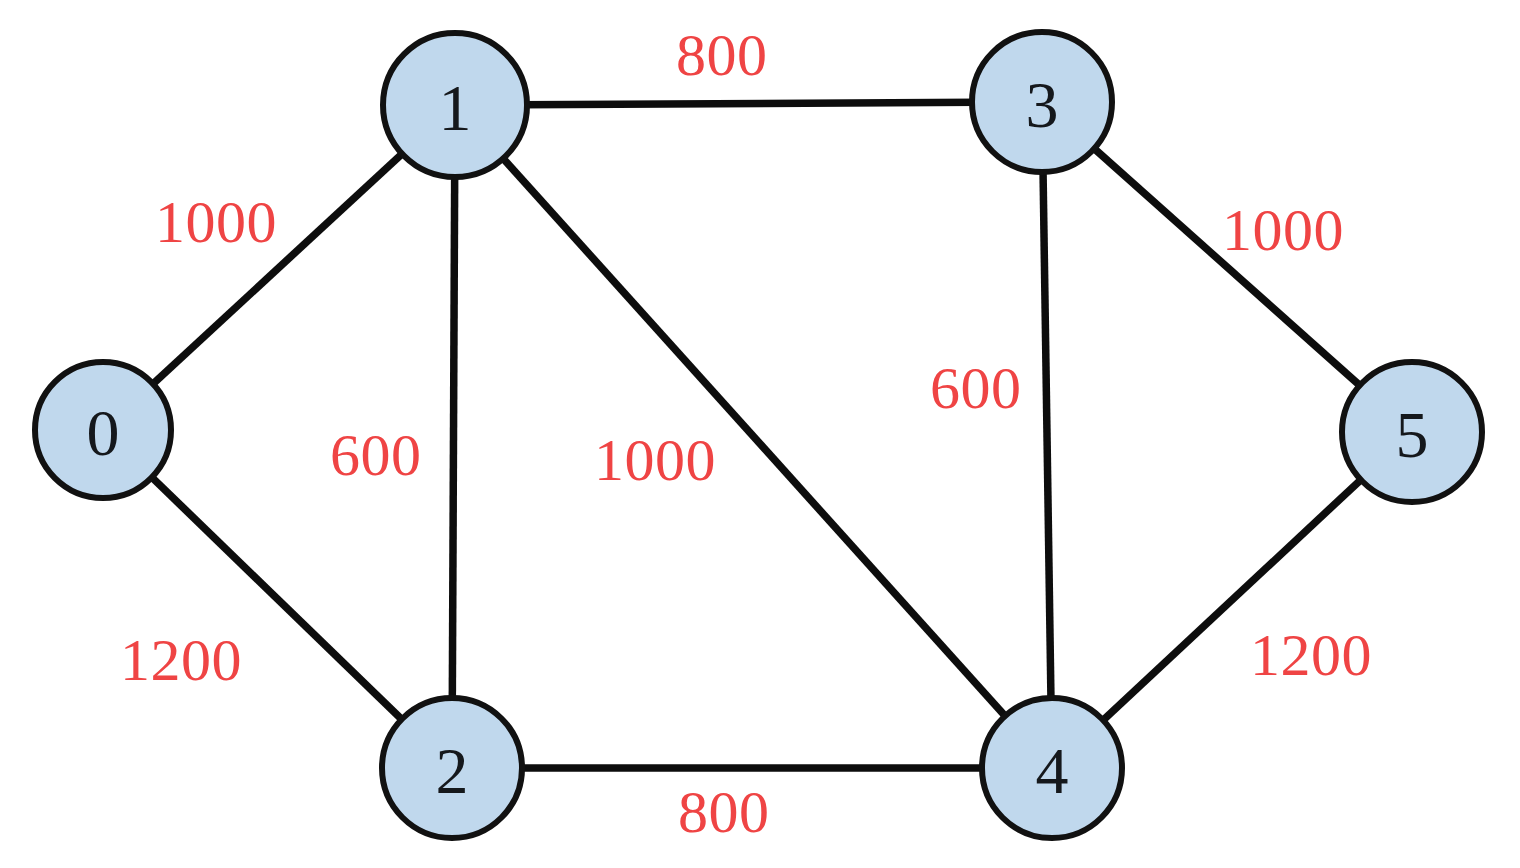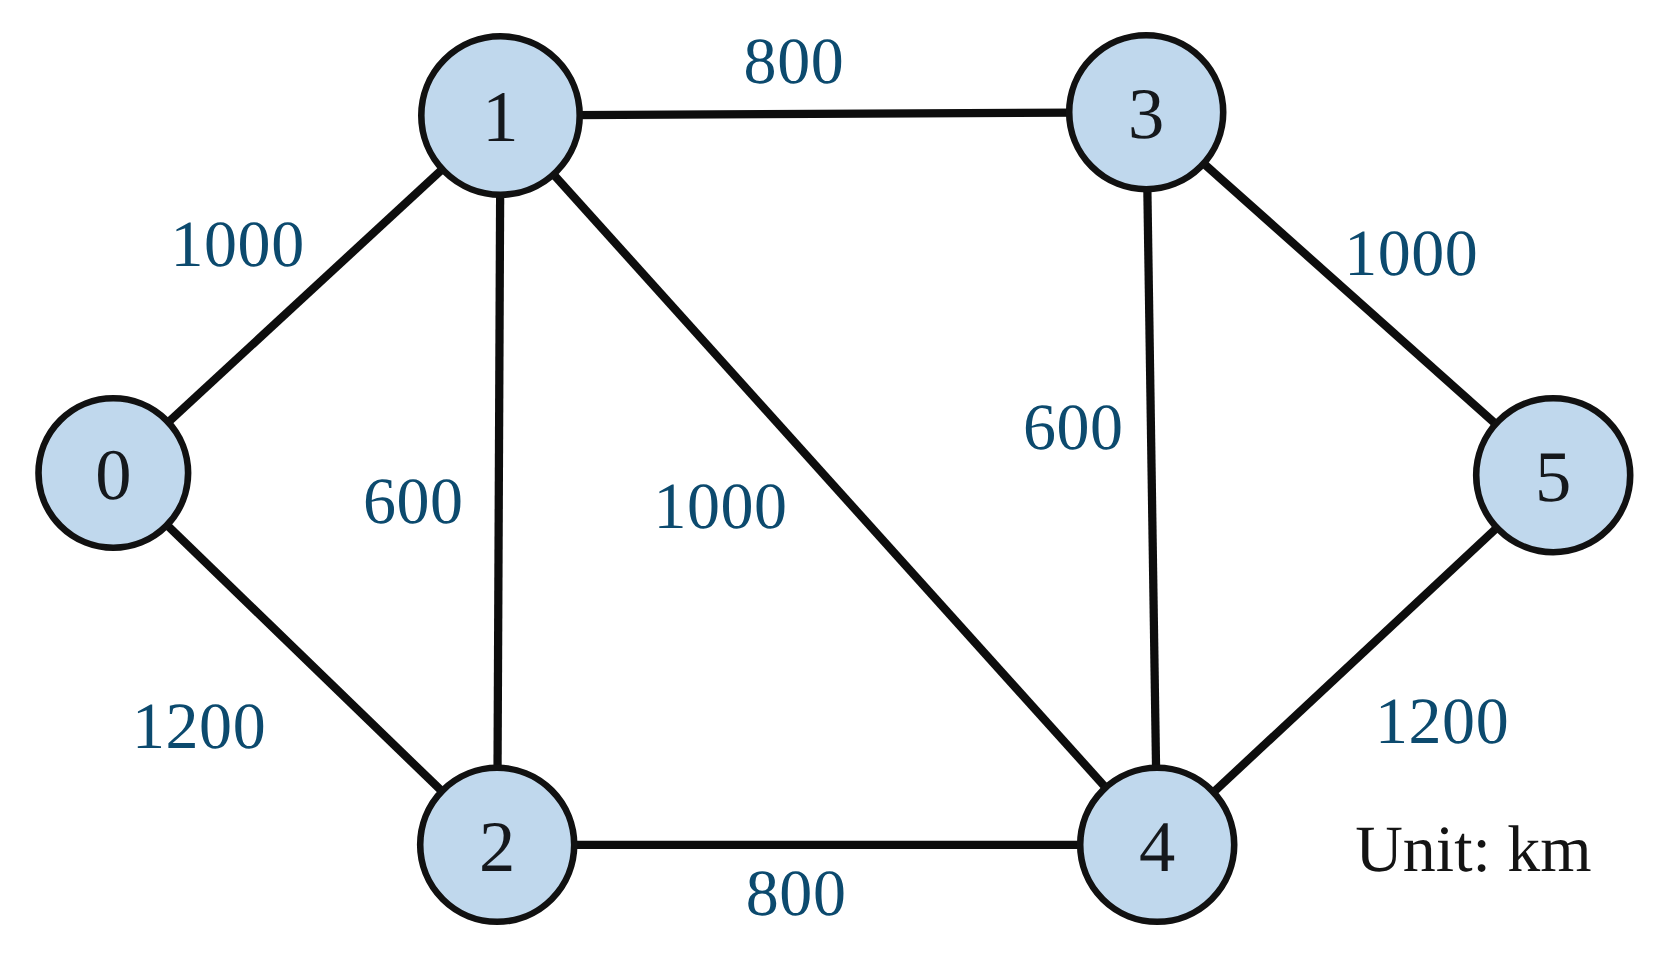--- a/index.html
+++ b/index.html
@@ -35,21 +35,21 @@
     font-family: "Liberation Serif", "DejaVu Serif", serif;
     font-size: 66px;
     fill: #15181c;
     text-anchor: middle;
     dominant-baseline: central;
   }
   .edge-label {
     position: absolute;
     font-family: "Liberation Serif", "DejaVu Serif", serif;
     font-size: 60px;
-    color: #0c4a6e;
+    color: #ef4444;
     white-space: nowrap;
     line-height: 1;
     letter-spacing: 0.5px;
   }
   .unit-note {
     position: absolute;
     font-family: "Liberation Serif", "DejaVu Serif", serif;
     font-size: 60px;
     color: #141414;
     white-space: nowrap;
@@ -106,15 +106,14 @@
       <div class="edge-label" style="left: 120px; top: 630px;">1200</div>
       <div class="edge-label" style="left: 676px; top: 25px;">800</div>
       <div class="edge-label" style="left: 330px; top: 425px;">600</div>
       <div class="edge-label" style="left: 594px; top: 430px;">1000</div>
       <div class="edge-label" style="left: 930px; top: 358px;">600</div>
       <div class="edge-label" style="left: 1222px; top: 200px;">1000</div>
       <div class="edge-label" style="left: 678px; top: 782px;">800</div>
       <div class="edge-label" style="left: 1250px; top: 625px;">1200</div>
     </div>
 
-  <div class="unit-note" id="unit-note" style="left: 1232px; top: 742px;">Unit: km</div>
 
 </div>
 
 </body></html>

